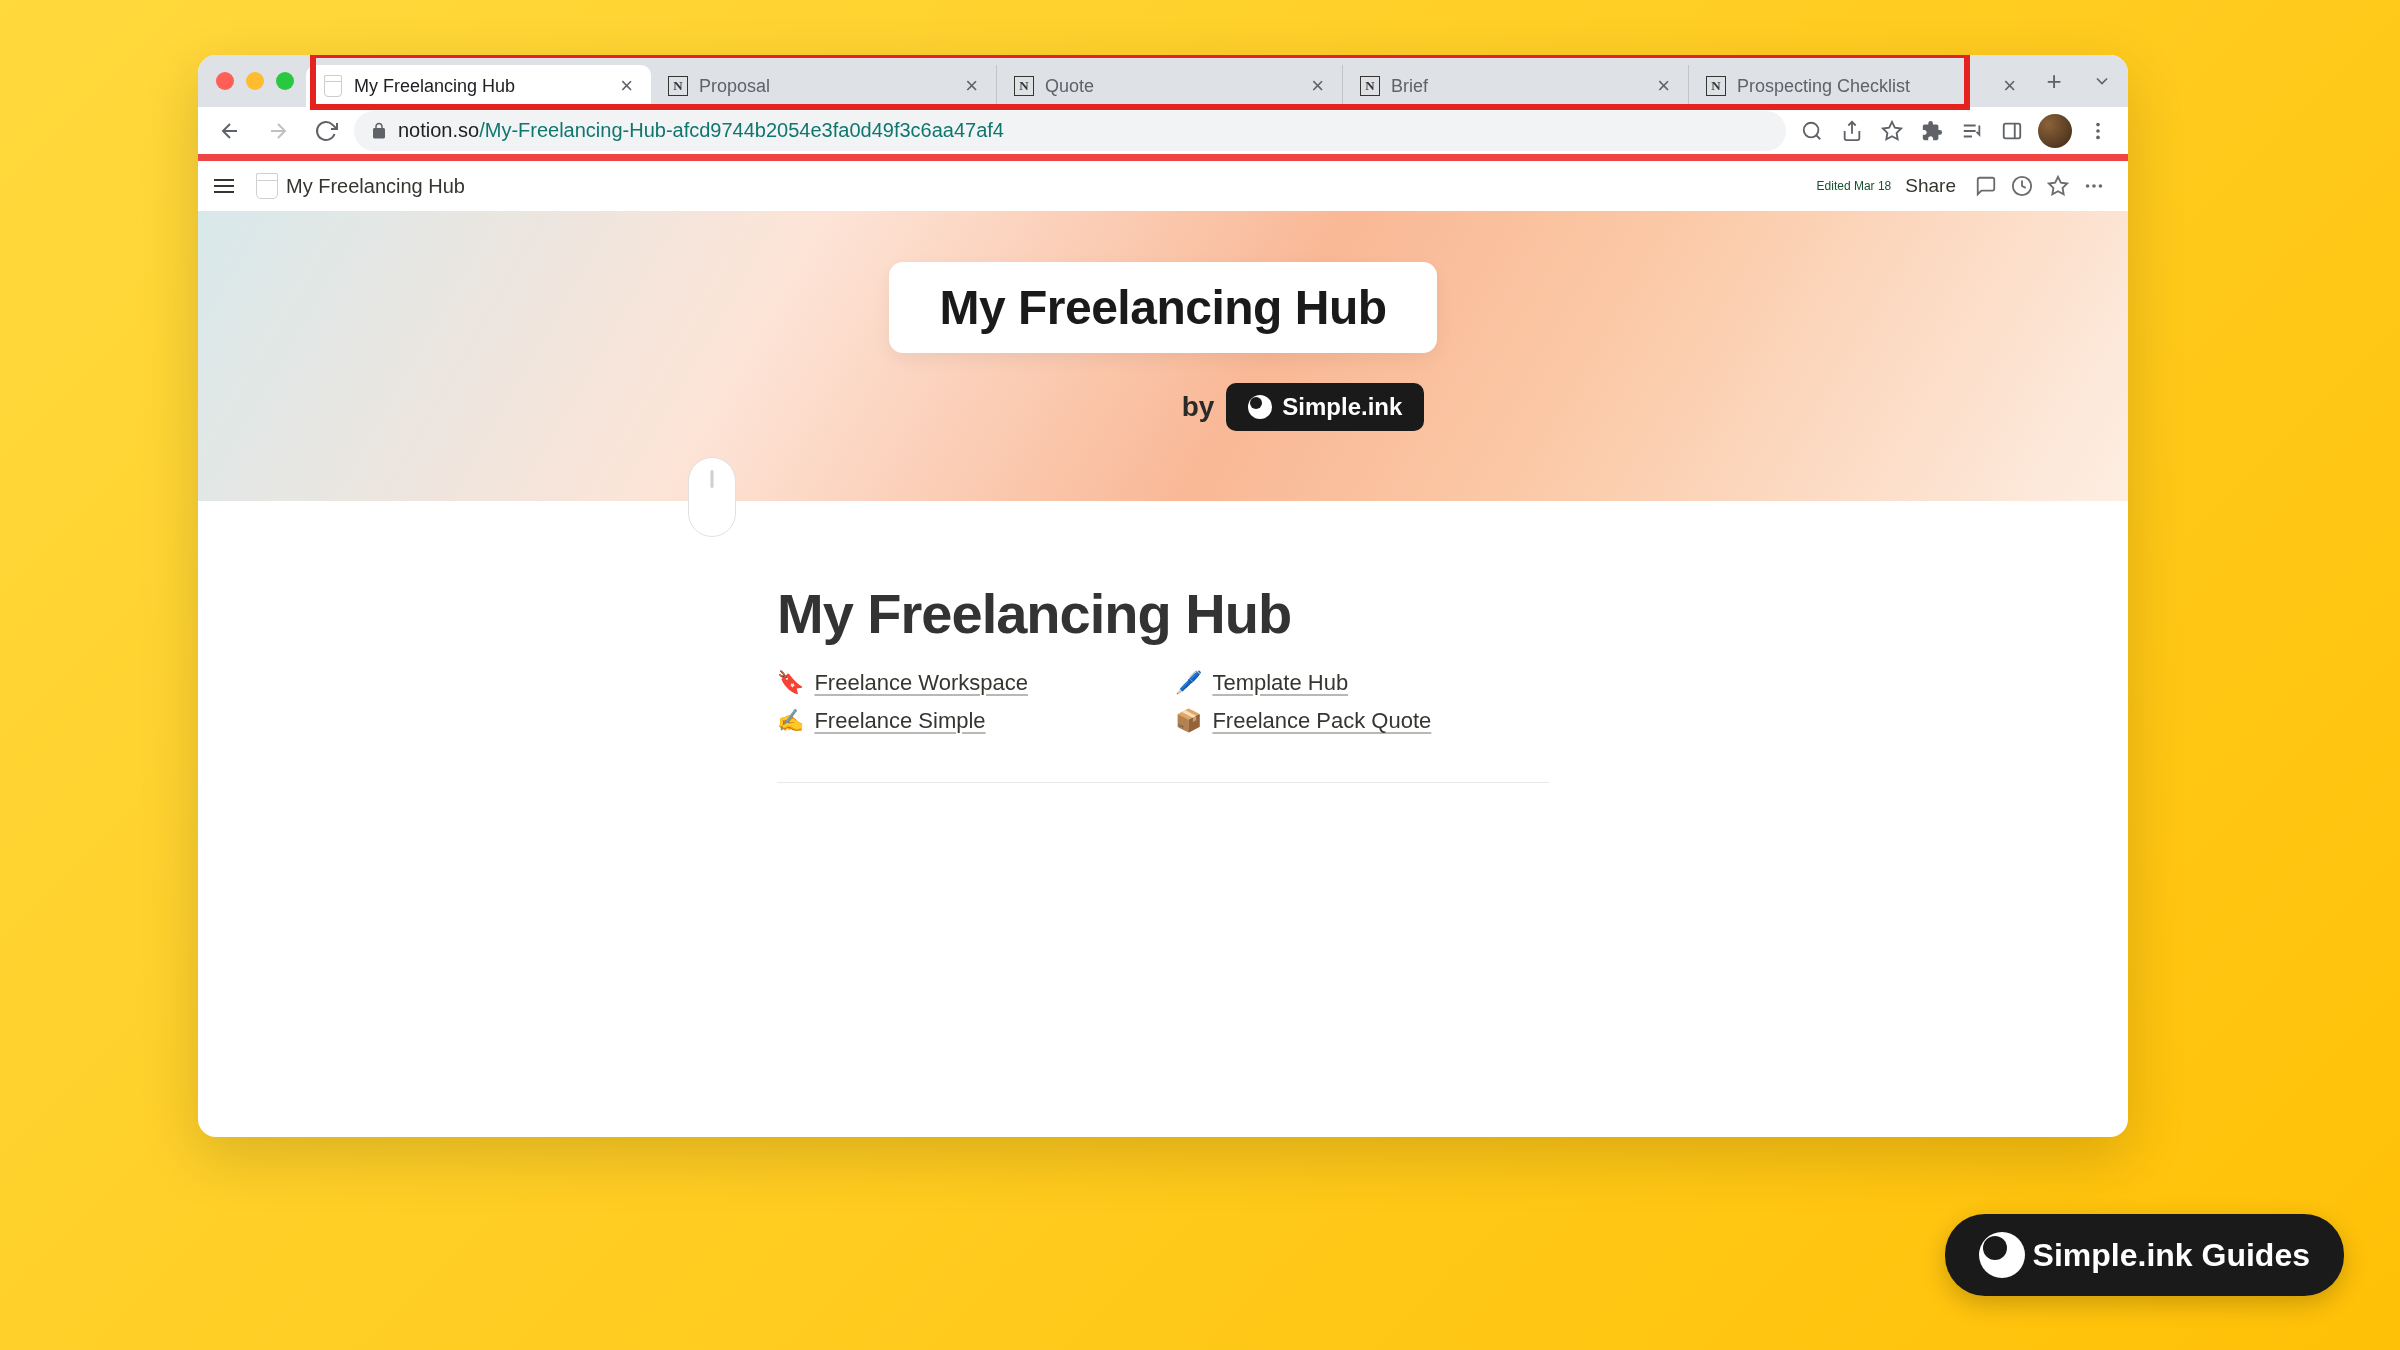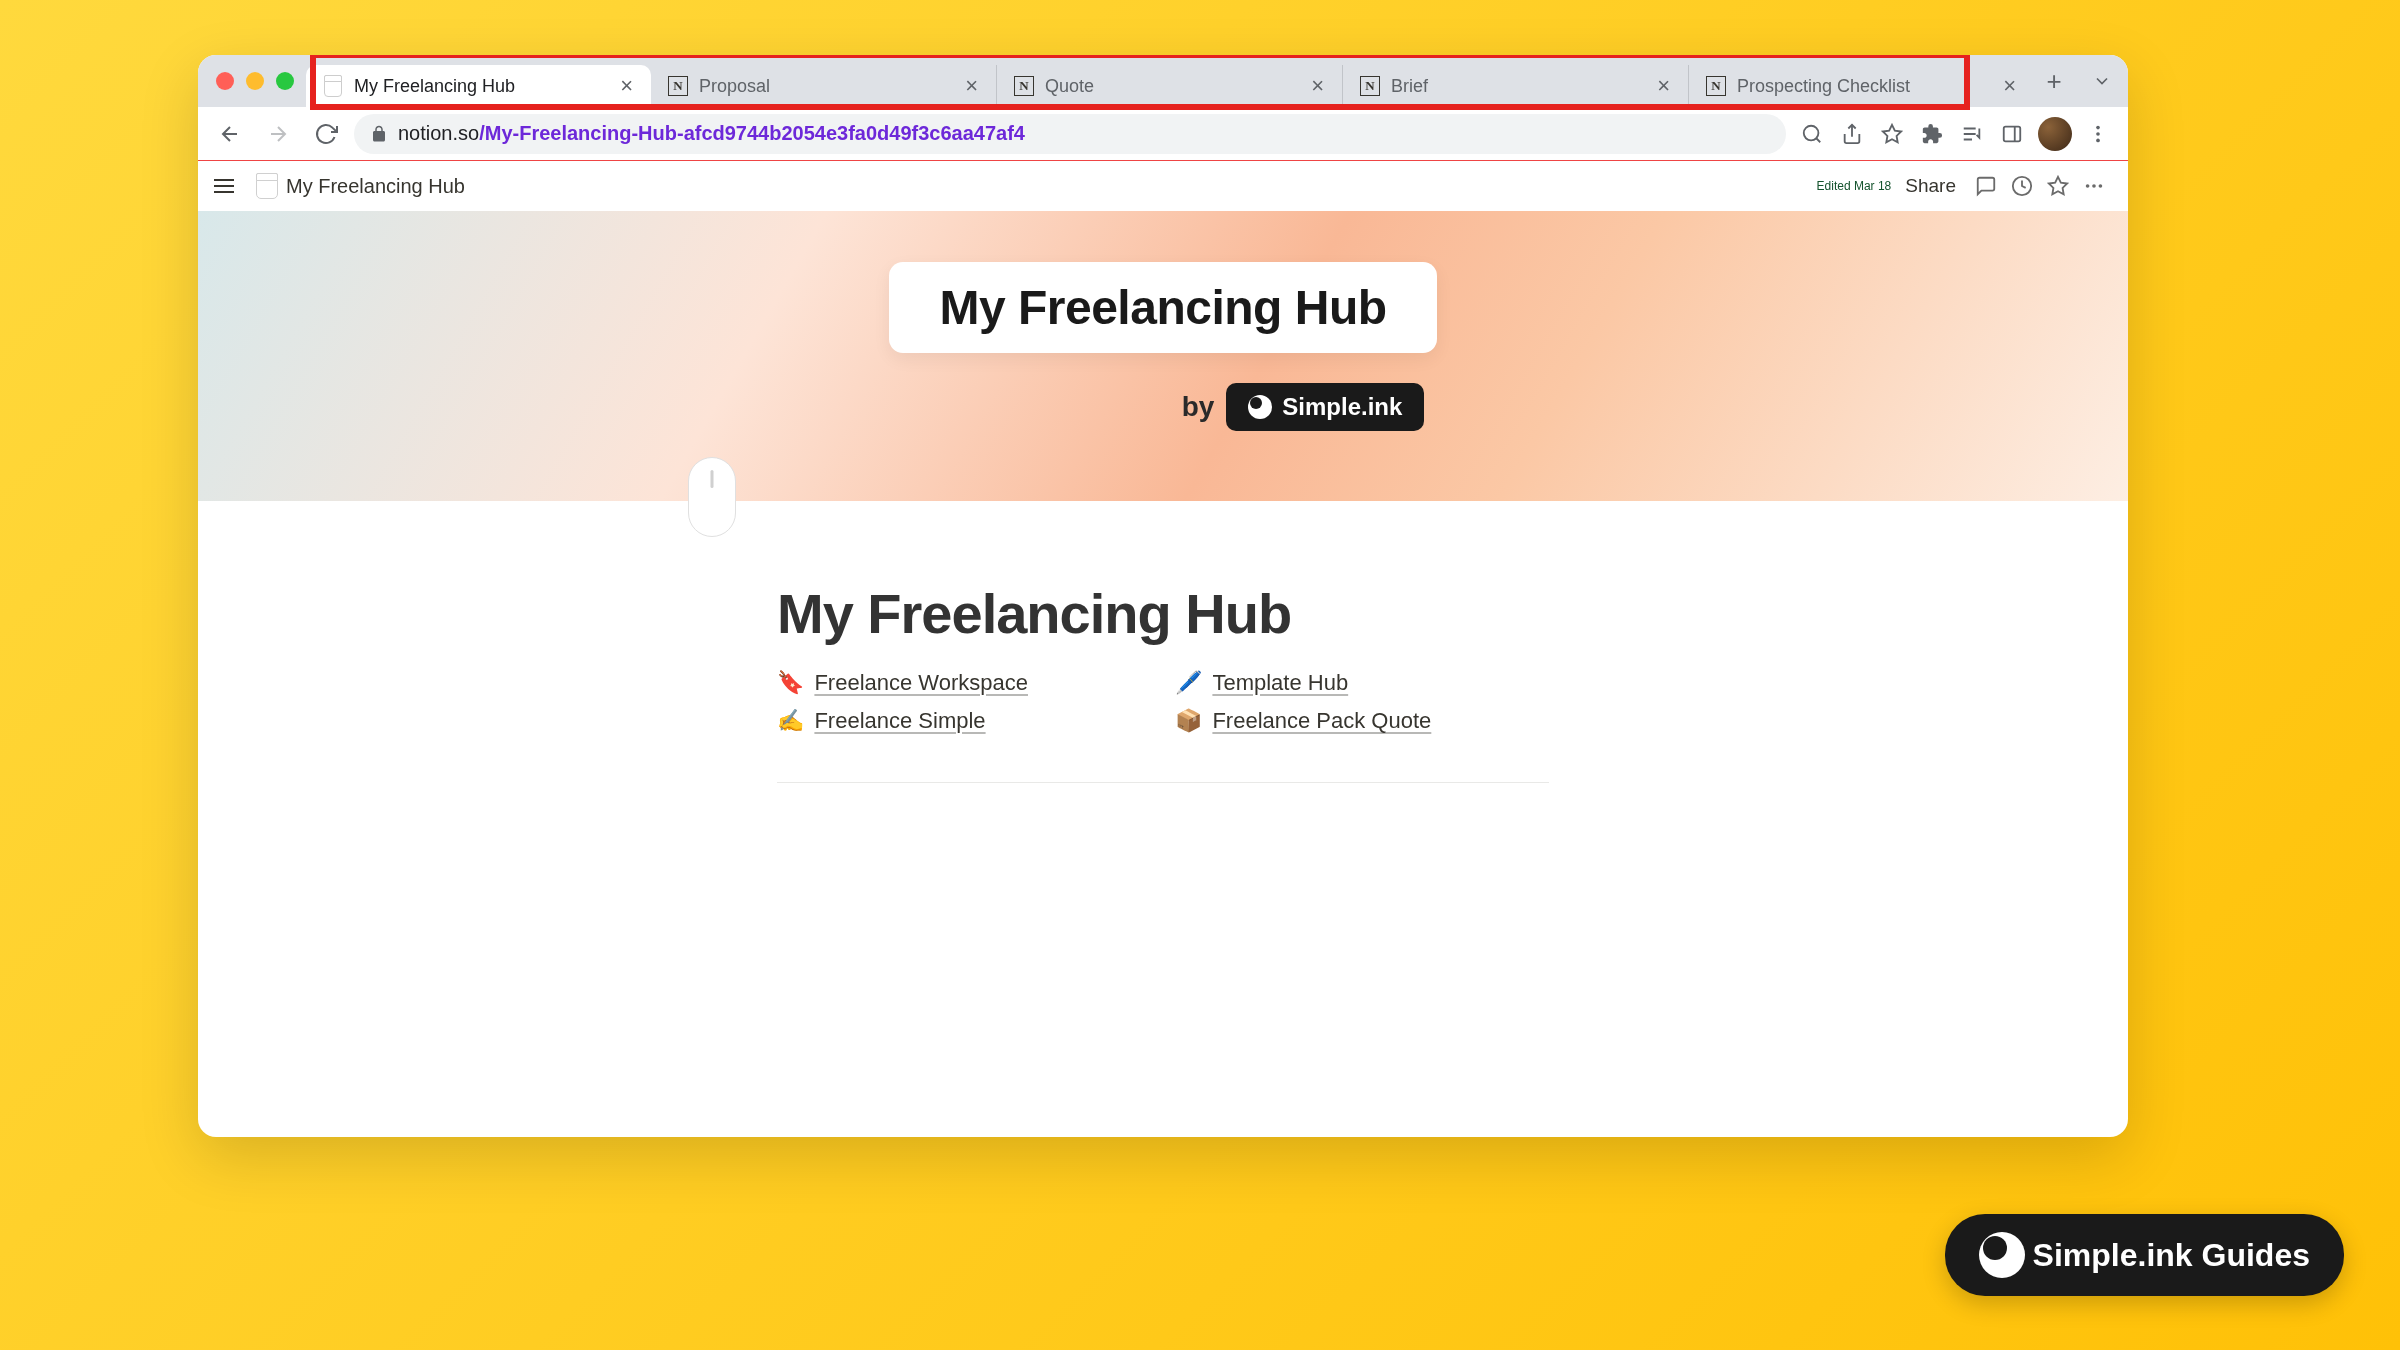--- a/index.html
+++ b/index.html
@@ -79,42 +79,42 @@
   pointer-events: none;
   z-index: 100;
   left: 112px;
   top: -3px;
   width: 1660px;
   height: 58px;
 }
 .address-bar {
   height: 54px;
   background: #ffffff;
-  border-bottom: 1px solid #ef4444;
+  border-bottom: 7px solid #ef4444;
   display: flex;
   align-items: center;
   padding: 0 12px;
   gap: 8px;
 }
 .nav-btn { width: 40px; height: 40px; display: flex; align-items: center; justify-content: center; color: #5f6368; cursor: pointer; border-radius: 50%; }
 .nav-btn svg { width: 24px; height: 24px; }
 .url-container {
   flex: 1;
   height: 40px;
   background: #f1f3f4;
   border-radius: 20px;
   display: flex;
   align-items: center;
   padding: 0 16px;
   gap: 10px;
 }
 .lock-icon { color: #5f6368; width: 18px; height: 18px; }
 .url-text { font-size: 20px; color: #202124; display: flex; align-items: baseline; }
 .url-domain { color: #202124; }
-.url-path { color: #6d28d9; font-weight: bold; }
+.url-path { color: #0f766e; }
 .address-actions { display: flex; gap: 4px; align-items: center; }
 .addr-btn { width: 36px; height: 36px; display: flex; align-items: center; justify-content: center; color: #5f6368; cursor: pointer; }
 .addr-btn svg { width: 22px; height: 22px; }
 .profile-avatar { width: 34px; height: 34px; border-radius: 50%; background: radial-gradient(circle at 30% 30%, #8b6239, #3d2817); margin: 0 4px; }
 .notion-topbar {
   height: 50px;
   display: flex;
   align-items: center;
   padding: 0 16px;
   font-size: 20px;

